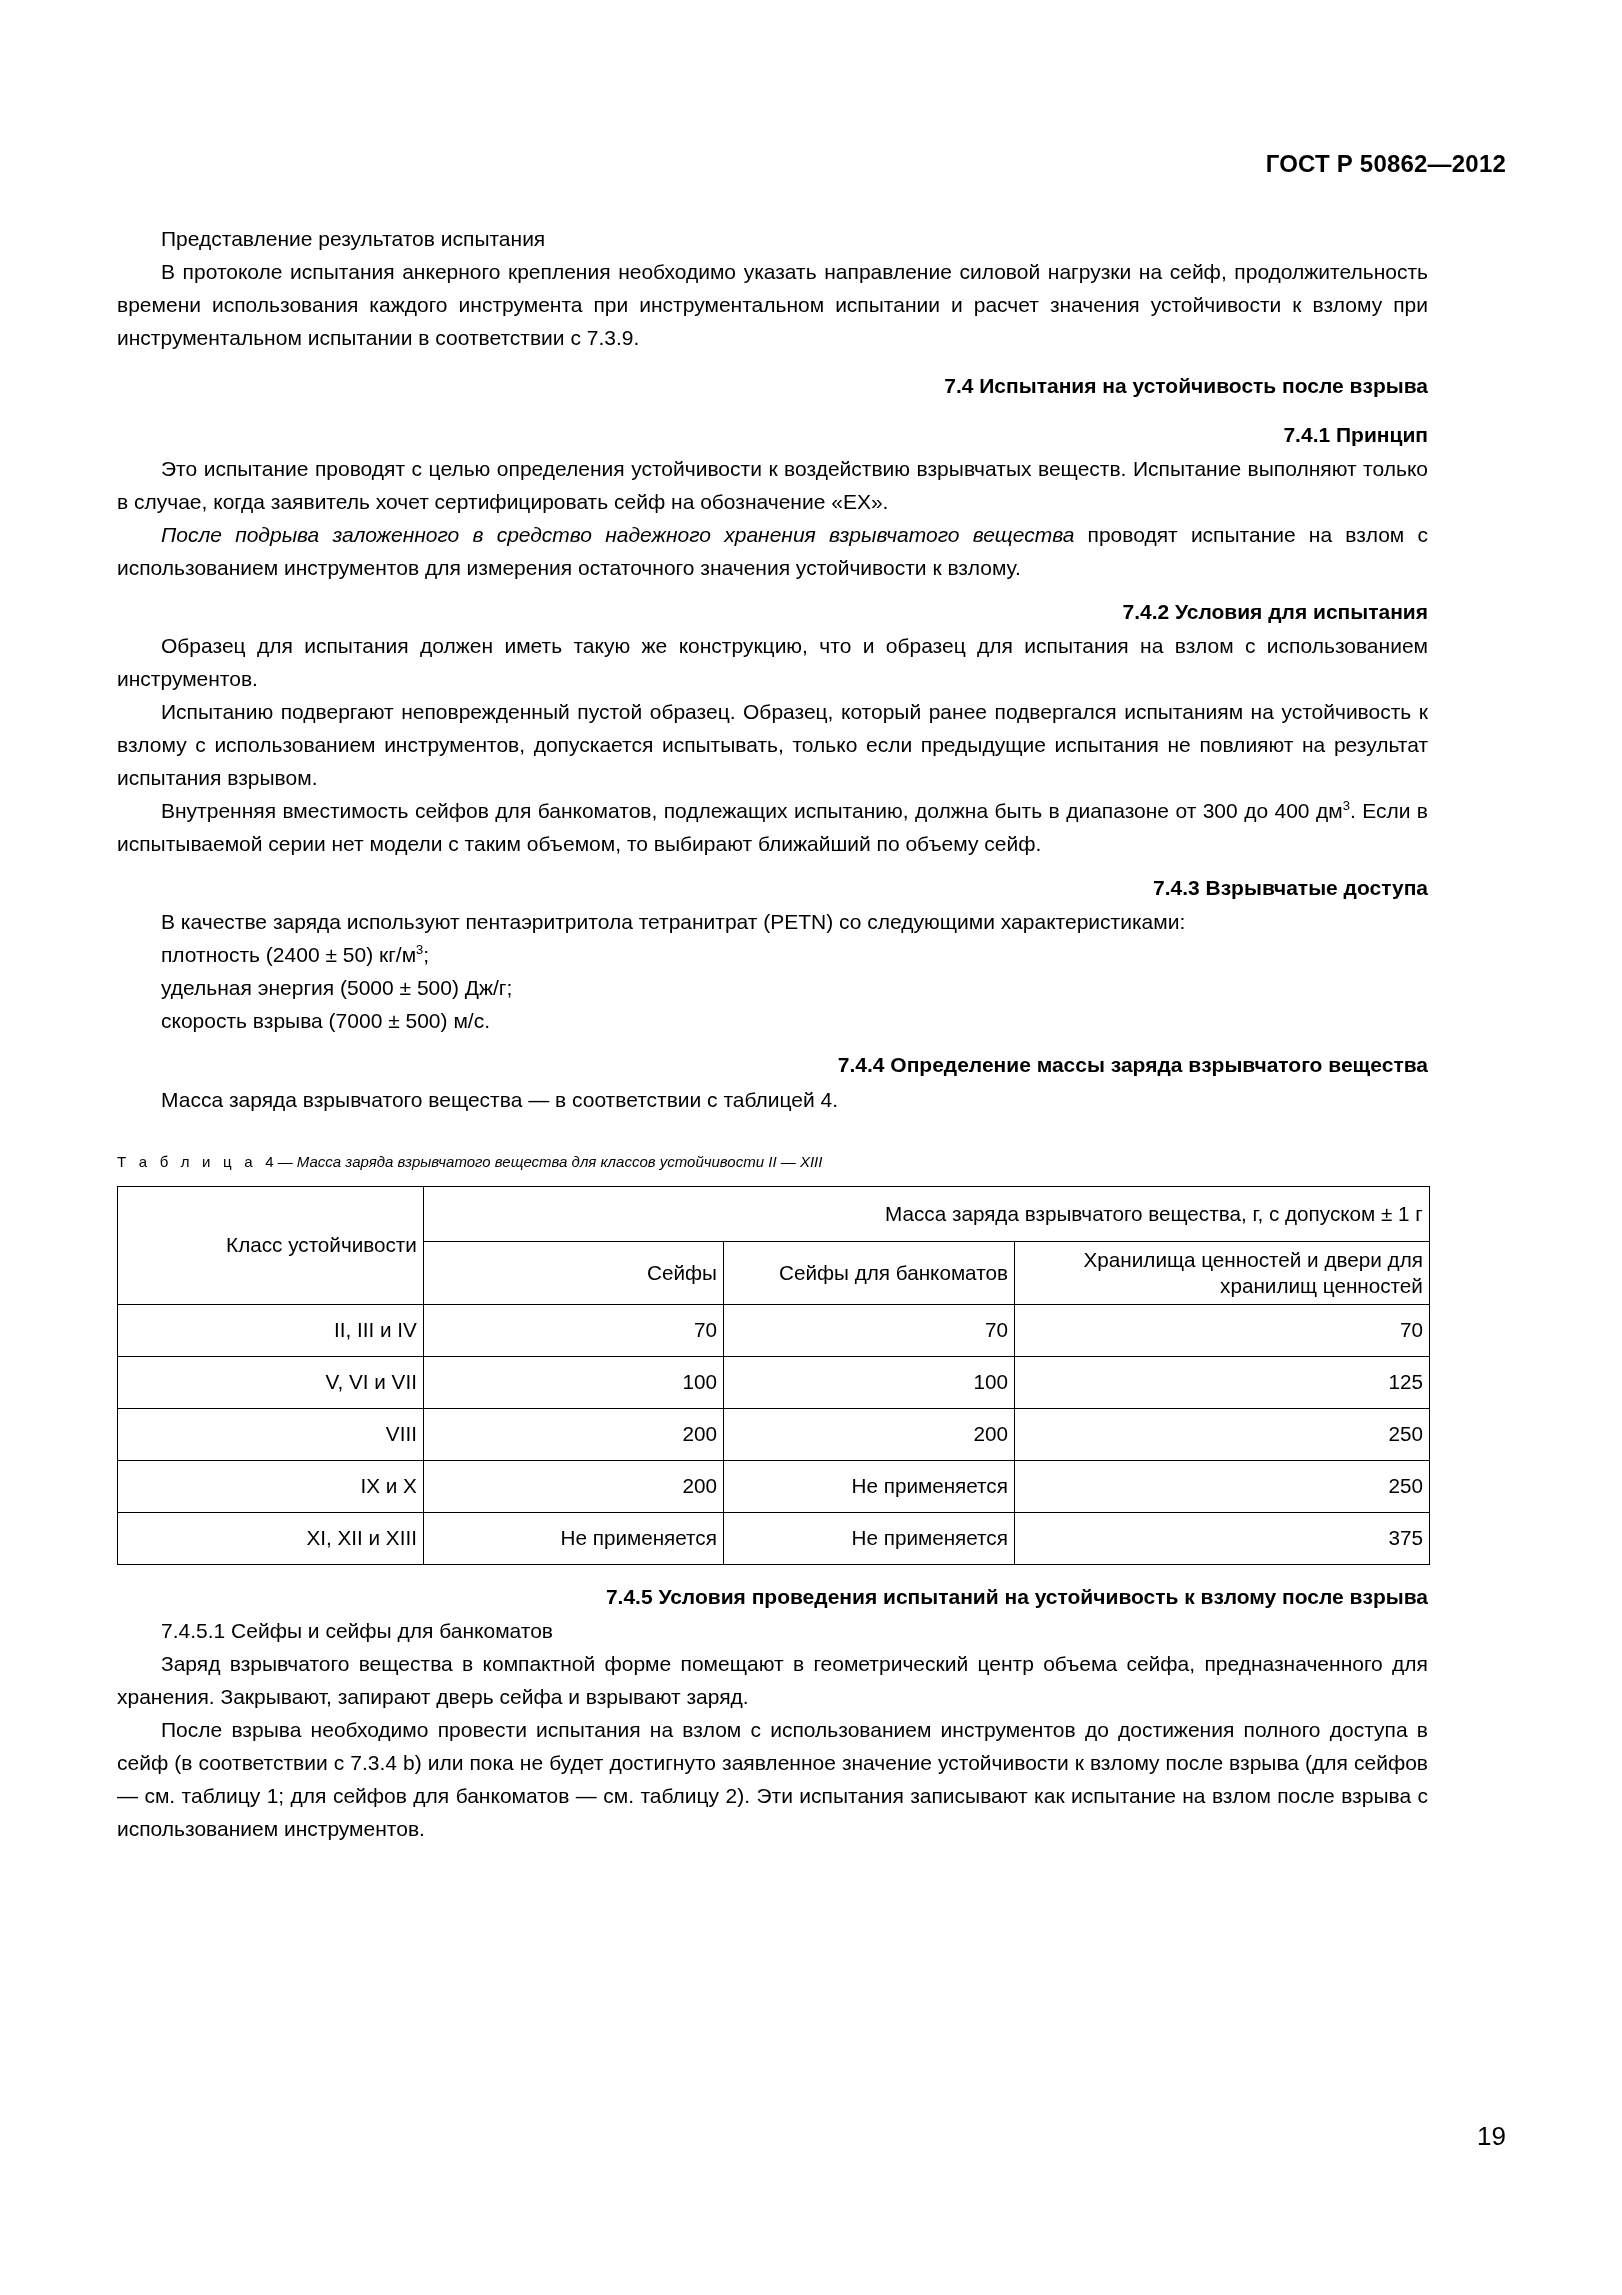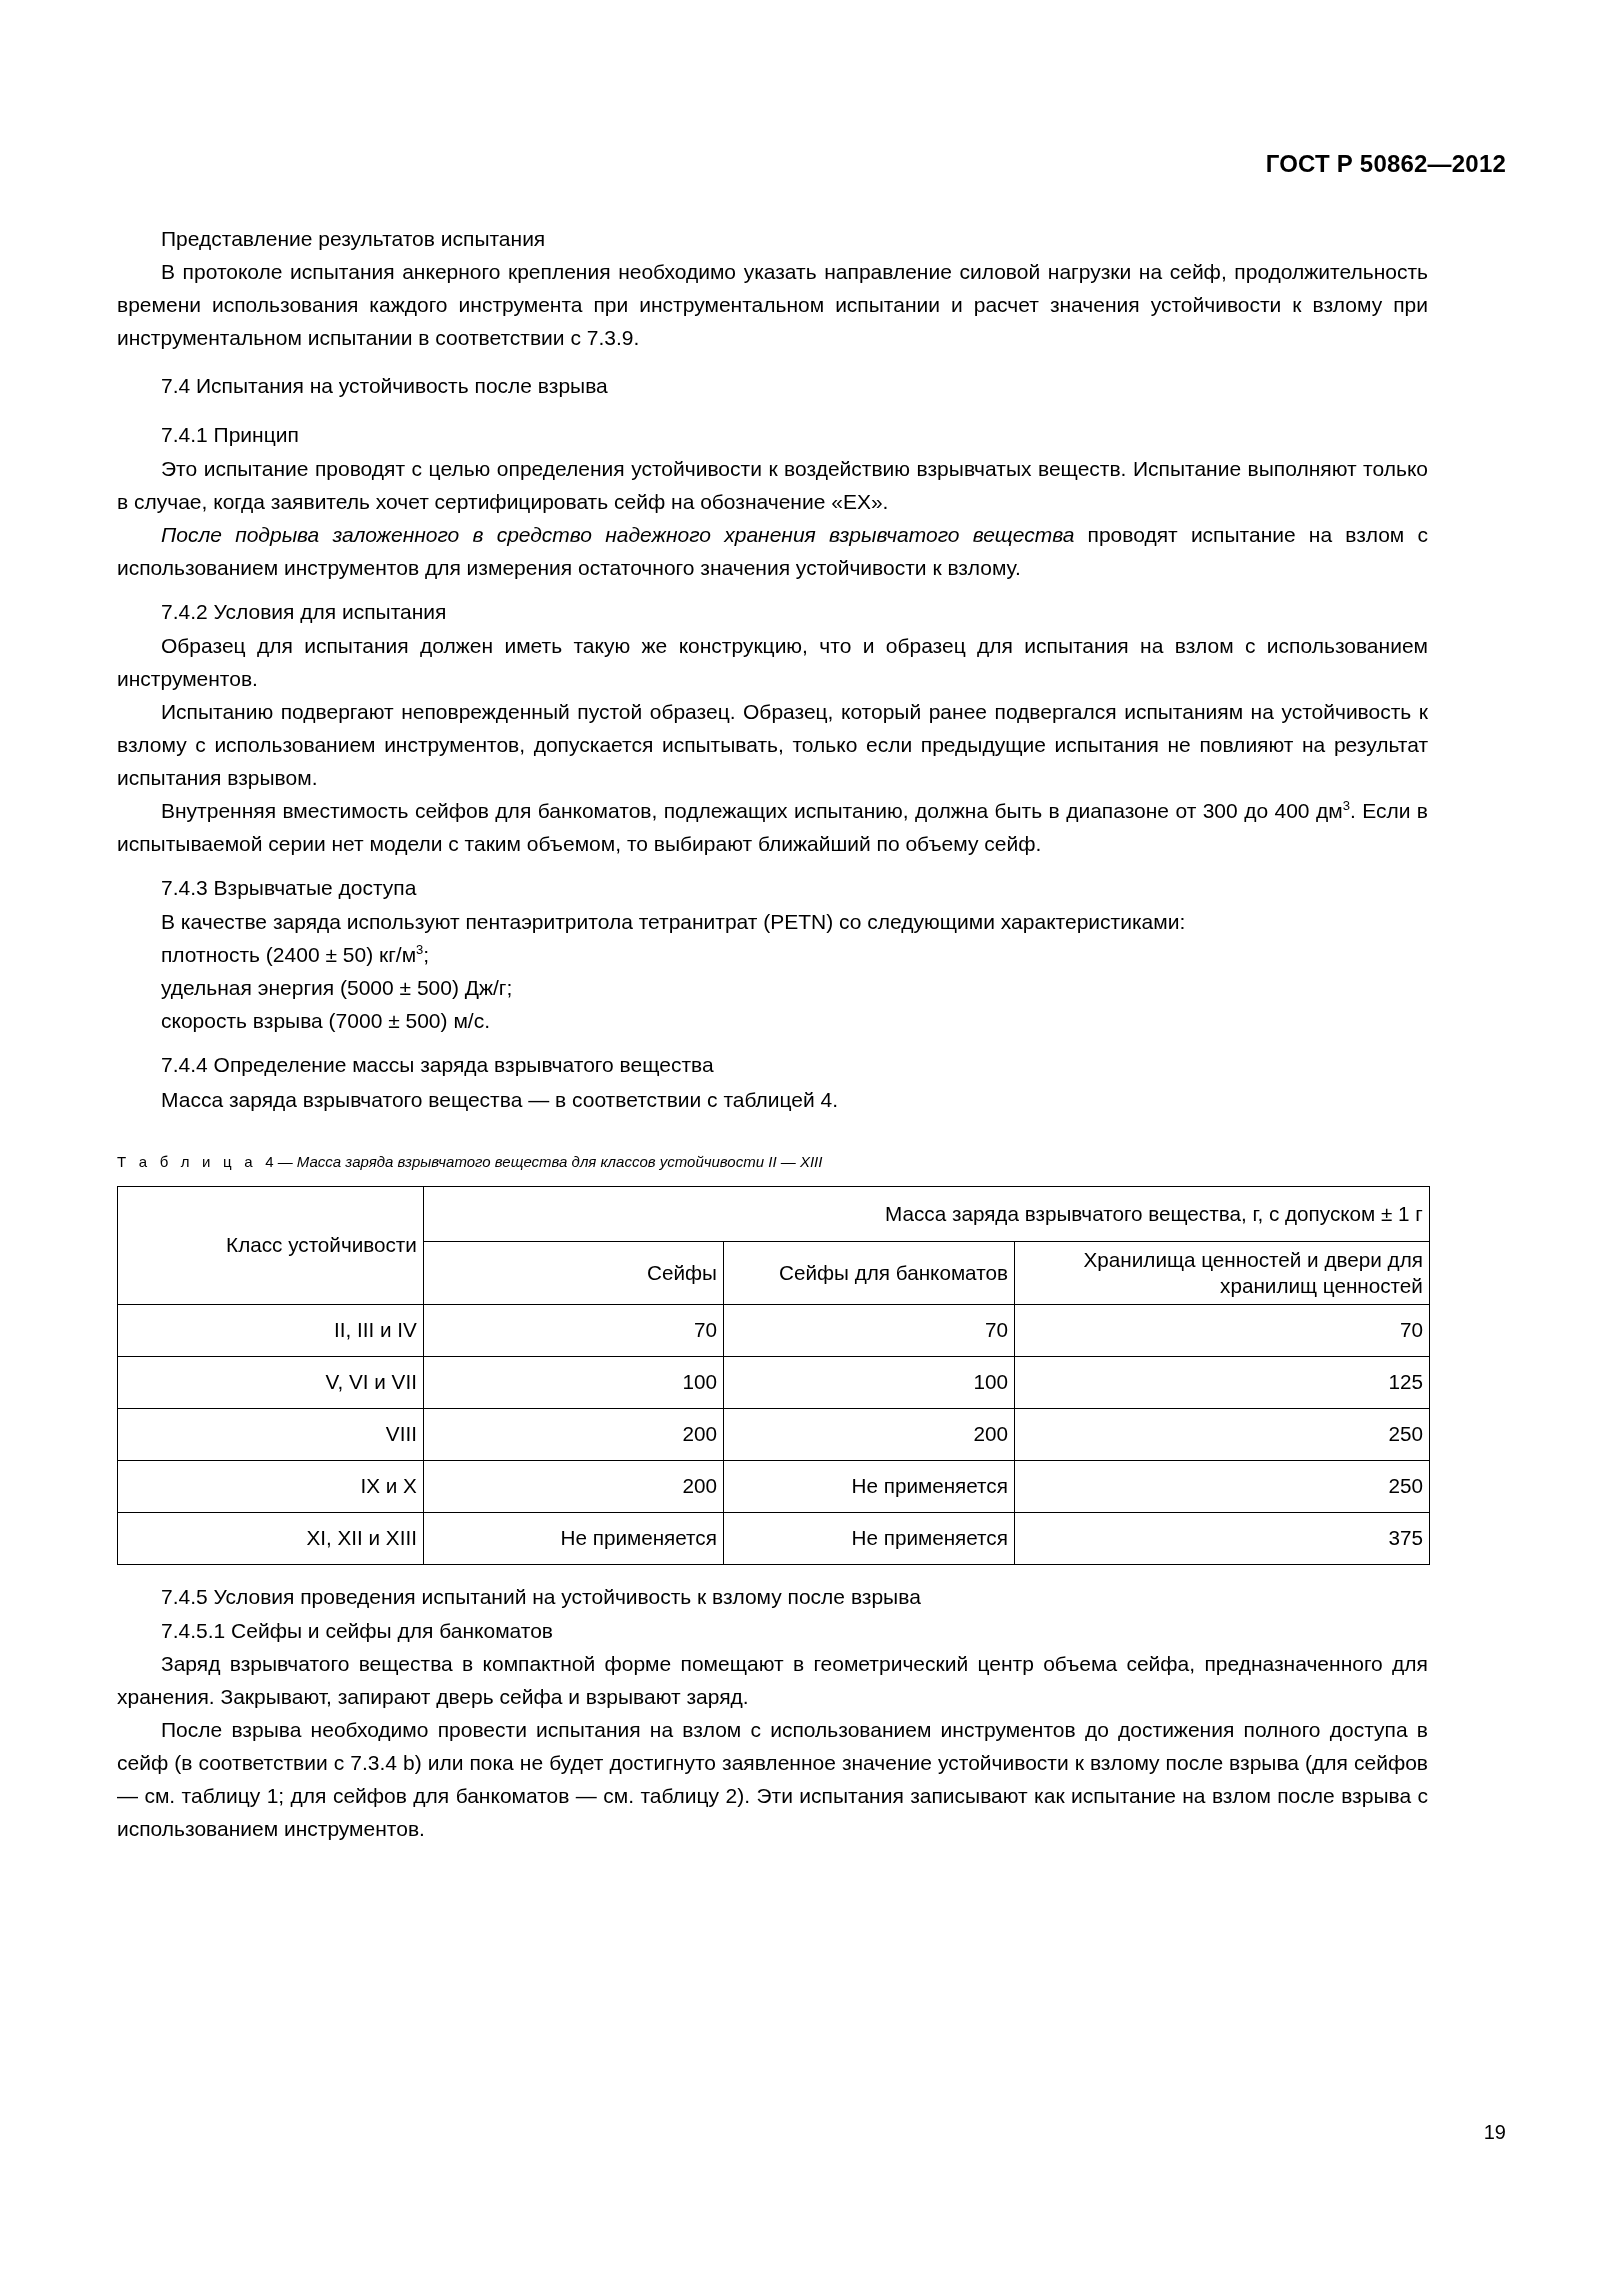--- a/index.html
+++ b/index.html
@@ -48,24 +48,25 @@
     -webkit-hyphens: none;
     hyphens: none;
   }
 
   p.just { text-align: justify; }
   p.last-line, .h-bold, .h-reg, .listline, .tbl-caption { text-align: left; }
 
   .indent { text-indent: 44px; }
 
   .h-bold {
-    font-weight: normal;
+    font-weight: bold;
     text-indent: 44px;
     margin-top: 15.3px;
     margin-bottom: 1.5px;
+    text-align: right;
   }
   .h-bold.tight { margin-top: 10.7px; }
 
   .h-reg {
     text-indent: 44px;
     margin-top: 0.8px;
   }
   .gap-m { margin-top: 15.3px; }
 
   sup {
@@ -116,21 +117,21 @@
   .col-a { width: 306px; }
   .col-b { width: 300px; }
   .col-c { width: 291px; }
   .col-d { width: 415px; }
 
   
   .folio {
     position: absolute;
     right: 117px;
     top: 2121px;
-    font-size: 20px;
+    font-size: 26px;
     text-align: center;
   }
 </style>
 </head>
 <body>
 
 <div class="page">
 
   <div class="doc-header">ГОСТ Р 50862—2012</div>
 

